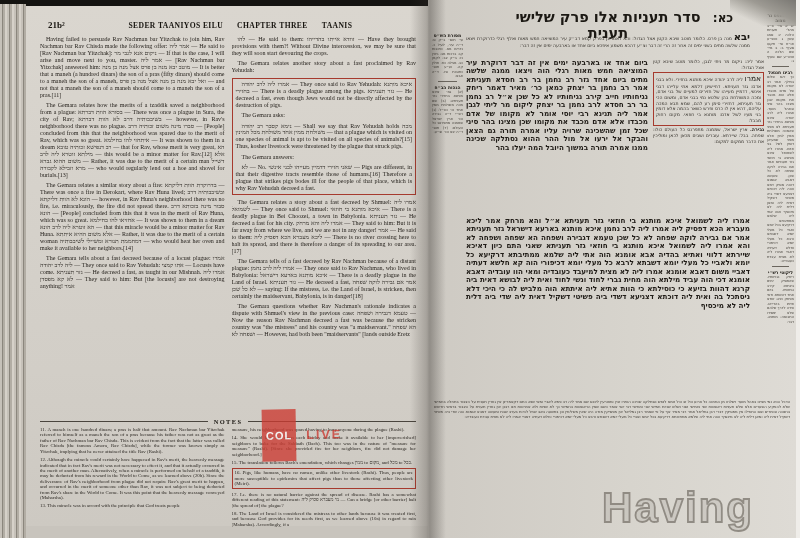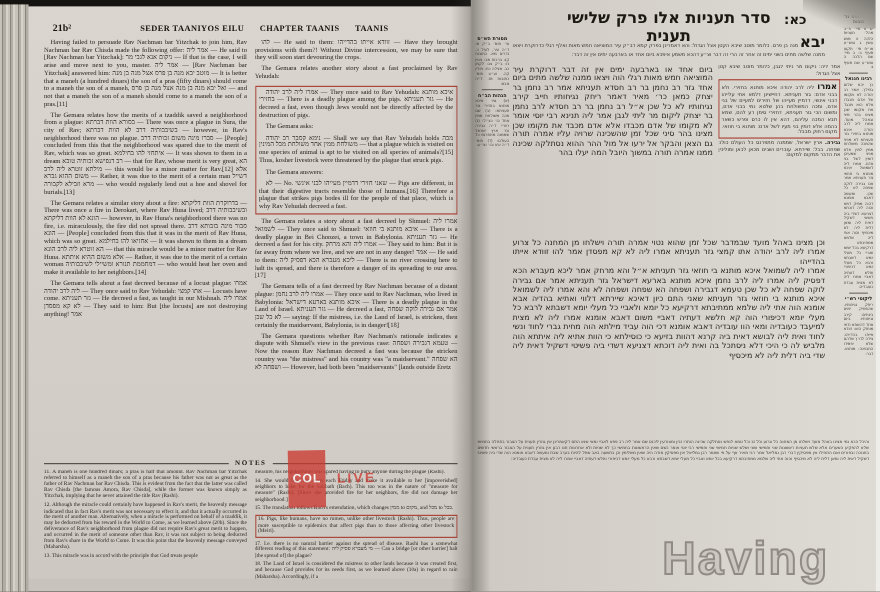--- a/index.html
+++ b/index.html
@@ -34,29 +34,29 @@
   .notes-col{width:185px;overflow:hidden;}
   .notes-col p{margin:0 0 2.6px 0;font-size:4.9px;line-height:1.12;text-align:justify;color:#2b2722;}
   .redbox-note{border:1.4px solid #a63a2e;padding:1.5px 2px;margin:1.5px 0 2.5px;}
   .redbox-note p{margin:0;}
   
   .heb{direction:rtl;font-family:"DejaVu Sans",sans-serif;}
   .rp-title{position:absolute;left:72px;top:9px;width:216px;text-align:center;font-size:14.5px;font-weight:bold;color:#1c1914;}
   .rp-daf{position:absolute;left:280px;top:11px;width:30px;text-align:center;font-size:12px;font-weight:bold;color:#1c1914;}
   .band{position:absolute;left:38px;top:31px;width:284px;height:26px;overflow:hidden;
         font-size:4.6px;line-height:1.2;text-align:justify;color:#34302a;}
-  .band .lead{font-size:14px;font-weight:bold;color:#1c1914;}
-  .gemara{font-size:7.2px;font-weight:normal;line-height:1.18;text-align:justify;color:#211d18;overflow:hidden;}
+  .band .lead{font-size:10px;font-weight:bold;color:#1c1914;}
+  .gemara{font-size:7.2px;font-weight:bold;line-height:1.18;text-align:justify;color:#211d18;overflow:hidden;}
   .gemara-top{position:absolute;left:38px;top:59px;width:182px;height:156px;}
   .gemara-wide{position:absolute;left:38px;top:217px;width:284px;height:182px;}
   .gem-boxed{border:1.6px solid #a63a2e;width:66%;padding:1px 2px;margin:1px auto 1px 0;}
   .com{font-size:4.6px;line-height:1.24;text-align:justify;color:#332f29;overflow:hidden;}
   .rashi-col{position:absolute;left:225px;top:59px;width:111px;height:158px;}
   .redbox-heb{border:1.6px solid #a63a2e;padding:1.5px 2px;margin:1.5px 0;}
-  .dh{font-size:7.5px;font-weight:bold;color:#1c1914;}
+  .dh{font-size:7.5px;font-weight:normal;color:#1c1914;}
   .dh2{font-weight:bold;color:#1c1914;}
   .margin-col{position:absolute;overflow:hidden;}
   .mc-head{font-size:4.4px;font-weight:bold;text-align:center;color:#1c1914;line-height:1.2;}
   .mc-text{font-size:3.6px;line-height:1.25;text-align:justify;color:#44403a;}
   .mc-rule{height:1px;background:#6b665e;width:60%;margin:2.5px auto;}
   .rp-left{left:4px;top:33px;width:31px;height:392px;}
   .rp-right{left:339px;top:13px;width:27px;height:462px;}
   .rp-bottom{position:absolute;left:6px;top:400px;width:356px;height:116px;overflow:hidden;
              font-size:3.8px;line-height:1.3;text-align:justify;color:#3b3731;}
   
@@ -71,21 +71,21 @@
 
 <div class="photo">
   <div class="topbar"></div>
   <div class="spine"></div>
 
   <div class="leftpage">
     <div class="lp-header">
       <span class="lp-pagenum">21b²</span>
       <span class="lp-titles">
         <span>SEDER TAANIYOS EILU</span>
-        <span>CHAPTER TAANIS</span>
+        <span>CHAPTER THREE</span>
         <span>TAANIS</span>
       </span>
     </div>
 
     <div class="lp-cols">
       <div class="eng-col">
         <p>Having failed to persuade Rav Nachman bar Yitzchak to join him, Rav Nachman bar Rav Chisda made the following offer: אמר ליה — He said to [Rav Nachman bar Yitzchak]: ניקום אנא לגבי מר — If that is the case, I will arise and move next to you, master. אמר ליה — [Rav Nachman bar Yitzchak] answered him: מוטב יבא מנה בן פרס אצל מנה בן מנה — It is better that a maneh (a hundred dinars) the son of a pras (fifty dinars) should come to a maneh the son of a maneh, ואל יבא מנה בן מנה אצל מנה בן פרס — and not that a maneh the son of a maneh should come to a maneh the son of a pras.[11]</p>
         <p>The Gemara relates how the merits of a tzaddik saved a neighborhood from a plague: בסורא הוות דברתא — There was once a plague in Sura, the city of Rav; בשיבבותיה דרב לא הוות דברתא — however, in Rav's neighborhood there was no plague. סברו מינה משום זכותיה דרב — [People] concluded from this that the neighborhood was spared due to the merit of Rav, which was so great. איתחזי להו בחילמא — It was shown to them in a dream רב דנפישא זכותיה טובא — that for Rav, whose merit is very great, הא מילתא זוטרא ליה לרב — this would be a minor matter for Rav.[12] אלא משום ההוא גברא — Rather, it was due to the merit of a certain man דשייל מרא וזבילא לקבורה — who would regularly lend out a hoe and shovel for burials.[13]</p>
         <p>The Gemara relates a similar story about a fire: בדרוקרת הוות דליקתא — There was once a fire in Derokart, where Rav Huna lived; ובשיבבותיה דרב הונא לא הוות דליקתא — however, in Rav Huna's neighborhood there was no fire, i.e. miraculously, the fire did not spread there. סבור מינה בזכותא דרב הונא — [People] concluded from this that it was in the merit of Rav Huna, which was so great. אחזיאו להו בחילמא — It was shown to them in a dream הא זוטרא ליה לרב הונא — that this miracle would be a minor matter for Rav Huna. אלא משום ההיא איתתא — Rather, it was due to the merit of a certain woman דמחממת תנורא ומשיילי לשיבבותיה — who would heat her oven and make it available to her neighbors.[14]</p>
         <p>The Gemara tells about a fast decreed because of a locust plague: אמרו ליה לרב יהודה — They once said to Rav Yehudah: אתו קמצי — Locusts have come. גזר תעניתא — He decreed a fast, as taught in our Mishnah. אמרו ליה לא קא מפסדן — They said to him: But [the locusts] are not destroying anything! אמר</p>
@@ -148,21 +148,20 @@
         <span class="dh">אמרו</span>
         <span>ליה לרב יהודה איכא מותנא בחזירי. ולא בבני אדם: גזר תעניתא. דחיישינן דלמא אתי עלייהו דבני אינשי, דדמיין מעייהו של חזירים למעיים של בני אדם, ומכה המשולחת בהן שלטא נמי בבני אדם, ומשום הכי גזר תעניתא, דחזירי סימן רע להם, שמא תבא המכה עליהם, דהא אין לו כרס ופרש כשאר בהמה אלא דומין בני מעיו לשל אדם: מותנא בי חוזאי. מקום רחוק מבבל:</span>
       </div>
       <div>
         <span class="dh2">גבירה.</span>
         <span>ארץ ישראל, שממנה מתפרנס כל העולם כולו: שפחה. בבל: שיירתא. עוברים ושבים מכאן לכאן ומוליכין את הדבר ממקום למקום:</span>
       </div>
     </div>
 
     <div class="gemara gemara-wide heb">
-      <div>וכן מצינו באהל מועד שבמדבר שכל זמן שהוא נטוי אמרה תורה וישלחו מן המחנה כל צרוע אמרו ליה לרב יהודה אתו קמצי גזר תעניתא אמרו ליה לא קא מפסדן אמר להו זוודא אייתו בהדייהו</div>
       <div>אמרו ליה לשמואל איכא מותנא בי חוזאי גזר תעניתא א״ל והא מרחק אמר ליכא מעברא הכא דפסיק ליה אמרו ליה לרב נחמן איכא מותנא בארעא דישראל גזר תעניתא אמר אם גבירה לוקה שפחה לא כל שכן טעמא דגבירה ושפחה הא שפחה ושפחה לא והא אמרו ליה לשמואל איכא מותנא בי חוזאי גזר תעניתא שאני התם כיון דאיכא שיירתא דלווי ואתיא בהדיה אבא אומנא הוה אתי ליה שלמא ממתיבתא דרקיעא כל יומא ולאביי כל מעלי יומא דשבתא לרבא כל מעלי יומא דכיפורי הוה קא חלשא דעתיה דאביי משום דאבא אומנא אמרו ליה לא מצית למיעבד כעובדיה ומאי הוו עובדיה דאבא אומנא דכי הוה עביד מילתא הוה מחית גברי לחוד ונשי לחוד ואית ליה לבושא דאית ביה קרנא דהוות בזיעא כי כוסילתא כי הוות אתיא ליה איתתא הוה מלביש לה כי היכי דלא ניסתכל בה ואית ליה דוכתא דצניעא דשדי ביה פשיטי דשקיל דאית ליה שדי ביה דלית ליה לא מיכסיף</div>
     </div>
 
     <div class="margin-col rp-left heb">
       <div class="mc-head">מסורת הש״ס</div>
       <div class="mc-text">עי׳ תוס׳ ב״ק ס: ד״ה עיר, לעיל כ. נדרים מא. כתובות קג: ברכות מב: גיטין נז: ב״ק צב: לקמן כב. מגילה כח: חולין קה. וע״ע תוס׳ כתובות סז. ד״ה אבא:</div>
       <div class="mc-rule"></div>
       <div class="mc-head">הגהות הב״ח</div>
       <div class="mc-text">(א) גמ׳ איכא מותנא בחזירי גזר תעניתא: (ב) שם מכה משולחת ממין אחד כו׳ כצ״ל: (ג) רש״י ד״ה גבירה וכו׳ ארץ ישראל שממנה מתפרנס כל העולם: (ד) תוס׳ ד״ה יבא וכו׳ וצ״ע:</div>
     </div>

